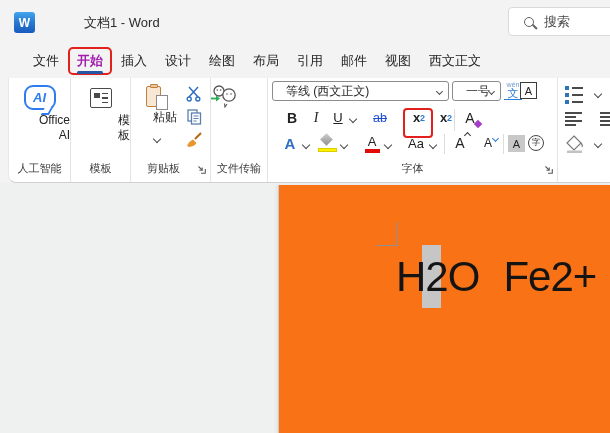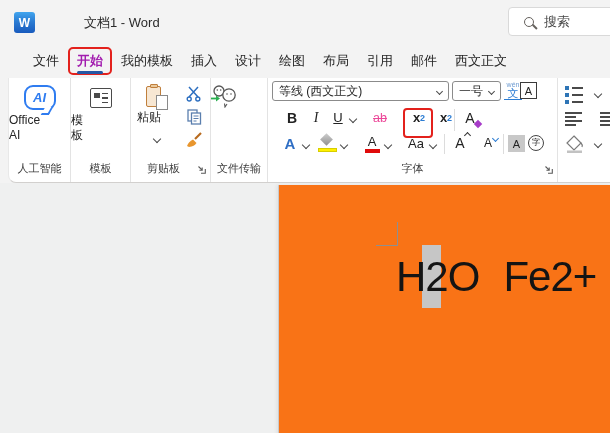--- a/index.html
+++ b/index.html
@@ -25,21 +25,21 @@
   .tab.active { font-weight:bold; color:#a21caf; }
   .tab.active .redbox { position:absolute; left:0; right:0; top:3px; bottom:3px;
     border:2.5px solid #e3211c; border-radius:5px; pointer-events:none; }
   .tab.active .bluebar { position:absolute; left:9px; right:9px; bottom:4px; height:3px; background:#2456a3; border-radius:2px; }
 
   
   .ribbon { position:absolute; left:8px; top:78px; width:602px; height:105px; background:#fff;
     border-bottom:1px solid #d2d0ce; border-left:1px solid #e8e8e8; border-radius:0 0 0 8px;text-decoration:underline; }
   .grp { position:absolute; top:0; height:104px; border-right:1px solid #e3e3e3; }
   .grp-label { position:absolute; bottom:6px; left:0; right:0; text-align:center; font-size:11px; color:#3d3d3d; }
-  .btn-label { text-align:left; font-size:12px; color:#262626; line-height:15px; }
+  .btn-label { text-align:right; font-size:12px; color:#262626; line-height:15px; }
   .chev { width:6px; height:6px; border-right:1.3px solid #4a4a4a; border-bottom:1.3px solid #4a4a4a;
     transform:rotate(45deg); display:inline-block; }
   .vsep { position:absolute; width:1px; background:#dcdcdc; }
   .launcher { position:absolute; right:4px; bottom:8px; width:9px; height:9px; }
 
   
   .g-ai { left:0; width:62px; }
   .ai-icon { margin:7px auto 3px; width:32px; height:25px; border:2.5px solid #2f7cf0; border-radius:9px;
     color:#2f7cf0; font-weight:bold; font-style:italic; font-size:13px;
     display:flex; align-items:center; justify-content:center; position:relative; }
@@ -63,37 +63,37 @@
   .paste-chev { margin-top:3px; }
   .clip-col { position:absolute; left:53px; width:20px; text-align:center; }
 
   
   .g-wx { left:202px; width:57px; }
   .wx-icon { margin:6px auto 2px; width:26px; height:24px; }
 
   
   .g-font { left:259px; width:290px; }
   .combo { position:absolute; top:3px; height:20px; border:1px solid #8b8b8b; border-radius:3px; background:#fff;
-    display:flex; align-items:center; font-size:12px; color:#1f1f1f; padding-left:6px; }
+    display:flex; align-items:center; font-size:12px; color:#1f1f1f; padding-left:13px; }
   .combo .chev { position:absolute; right:6px; width:5px; height:5px; }
   .fname { left:4px; width:177px; }
   .fsize { left:184px; width:49px; }
   .pinyin { position:absolute; left:236px; top:3px; width:18px; text-align:center; line-height:1; }
   .pinyin .top { font-size:7px; color:#6d9bd1; display:block; }
   .pinyin .bot { font-size:11px; color:#2b7cd3; display:block; border-bottom:1px solid #2b7cd3; }
   .charborder { position:absolute; left:252px; top:4px; width:17px; height:17px; border:1.5px solid #3a3a3a;
     font-size:11px; color:#222; display:flex; align-items:center; justify-content:center; }
   .frow2 { position:absolute; left:0; top:30px; width:100%; height:24px; }
   .frow3 { position:absolute; left:0; top:56px; width:100%; height:22px; }
   .fbtn { position:absolute; display:flex; align-items:center; justify-content:center; color:#222; }
   .b-bold { left:16px; width:16px; top:2px; font-weight:bold; font-size:14px; }
   .b-italic { left:41px; width:14px; top:2px; font-style:italic; font-family:"Liberation Serif",serif; font-size:14px; }
   .b-under { left:62px; width:16px; top:2px; text-decoration:underline; font-size:13px; }
   .b-under-chev { left:82px; top:8px; }
-  .b-strike { left:100px; width:24px; top:3px; text-decoration:line-through; font-size:12.5px; color:#ec4899; }
+  .b-strike { left:100px; width:24px; top:3px; text-decoration:line-through; font-size:12.5px; color:#1d4ed8; }
   .b-sub { left:138px; width:26px; top:2px; font-weight:bold; font-size:13px; }
   .b-sub sub, .b-sup sup { color:#2b7cd3; font-size:9px; font-weight:bold; }
   .b-sup { left:168px; width:20px; top:2px; font-weight:bold; font-size:13px; }
   .b-clear { left:191px; width:22px; top:2px; font-size:14px; position:absolute; }
   .b-clear .diamond { position:absolute; right:0; bottom:-1px; width:6px; height:6px; background:#a73bc9; transform:rotate(45deg); }
   .redbox-sub { position:absolute; left:135px; top:30px; width:30px; height:30px;
     border:2.5px solid #e3211c; border-radius:4px; z-index:5; }
   .b-effects { left:12px; width:20px; top:1px; color:#2e6ec4; font-weight:bold; font-size:15px; }
   .c-effects { left:35px; top:8px; }
   .hl-icon { position:absolute; left:50px; top:1px; width:19px; height:17px; }
@@ -148,27 +148,27 @@
   </div>
 </div>
 
 <div class="tabrow">
   <div class="tab">文件</div>
   <div class="tab active">
     <span>开始</span>
     <span class="redbox"></span>
     <span class="bluebar"></span>
   </div>
-  <div class="tab">我的模板</div>
   <div class="tab">插入</div>
   <div class="tab">设计</div>
   <div class="tab">绘图</div>
   <div class="tab">布局</div>
   <div class="tab">引用</div>
   <div class="tab">邮件</div>
+  <div class="tab">视图</div>
   <div class="tab">西文正文</div>
 </div>
 
 <div class="ribbon">
 
   <div class="grp g-ai">
     <div>
       <div class="ai-icon">AI</div>
       <div class="btn-label">
         <div>Office</div>

